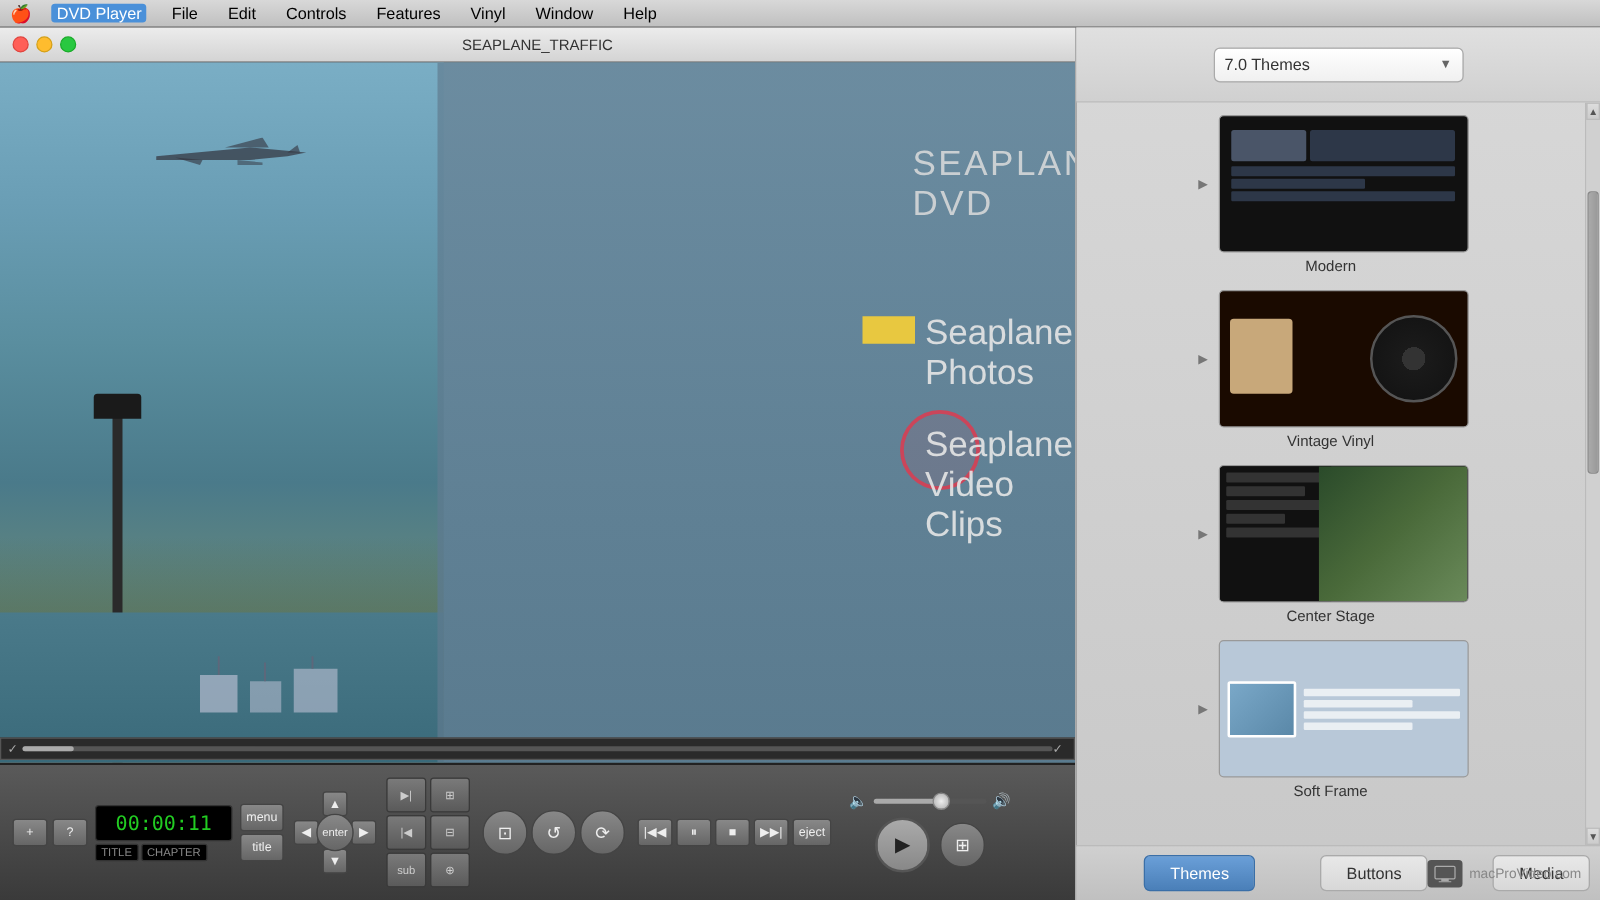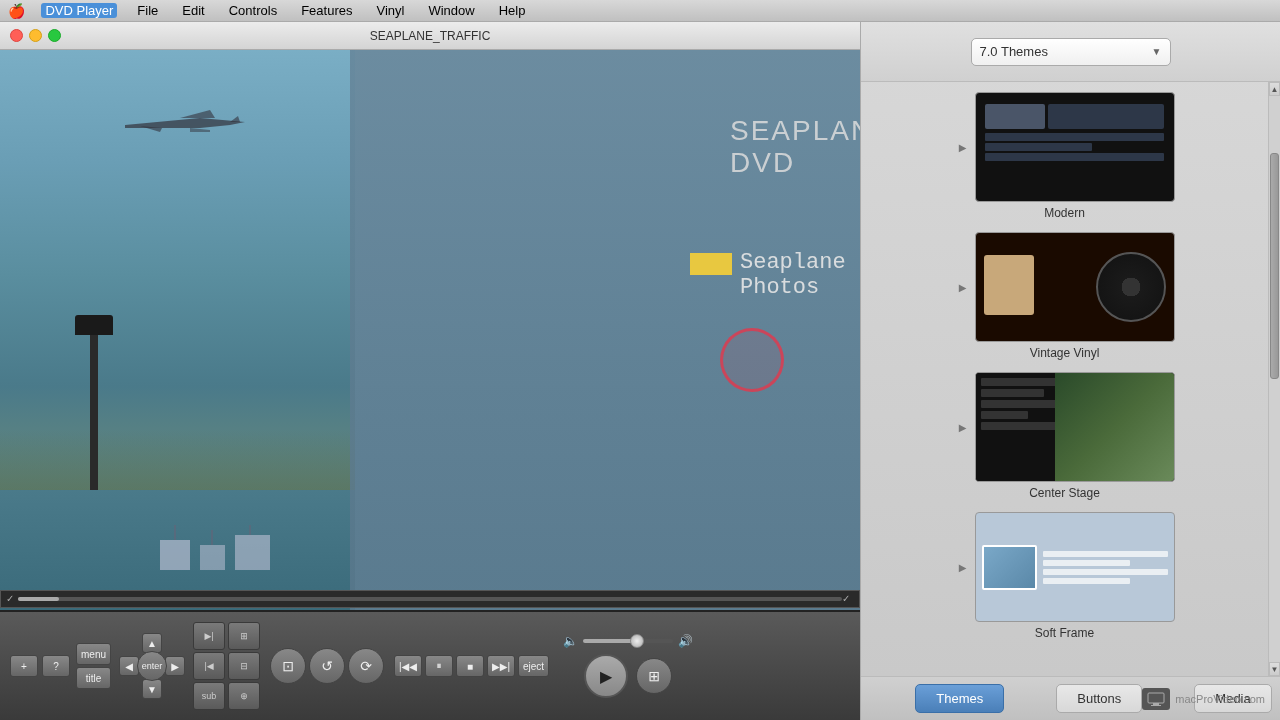--- a/index.html
+++ b/index.html
@@ -164,23 +164,23 @@
       font-weight: 300;
       color: rgba(220,220,220,0.85);
       letter-spacing: 2px;
       font-family: "Helvetica Neue", Helvetica, Arial, sans-serif;
     }
 
     
     .dvd-menu-item {
       position: absolute;
       left: 390px;
-      font-size: 22px;
+      font-size: 28px;
       color: rgba(230,230,230,0.9);
-      font-family: Liberation Mono, monospace;
+      font-family: Liberation Sans, sans-serif;
       font-weight: 300;
     }
 
     #menu-item-photos {
       top: 200px;
     }
 
     #menu-item-videos {
       top: 290px;
     }
@@ -737,40 +737,50 @@
 
       <div id="video-right-panel">
         <span id="dvd-menu-title">SEAPLANE DVD</span>
 
         <div class="yellow-rect"></div>
 
         <div class="dvd-menu-item" id="menu-item-photos">Seaplane Photos</div>
 
         <div class="red-circle"></div>
 
+        <div class="dvd-menu-item" id="menu-item-videos">Seaplane Video Clips</div>
       </div>
     </div>
 
     <div id="scrubber-bar">
       <span class="scrubber-check">✓</span>
       <div class="scrubber-track">
         <div class="scrubber-fill"></div>
       </div>
       <span class="scrubber-check">✓</span>
     </div>
 
     <div id="controls-bar">
 
       <div class="ctrl-group">
         <div style="display:flex;gap:4px;">
           <div class="ctrl-btn">+</div>
           <div class="ctrl-btn">?</div>
         </div>
       </div>
 
+      <div style="display:flex;flex-direction:column;gap:2px;">
+        <div class="time-display">00:00:11</div>
+        <div class="title-chapter">
+          <div style="display:flex;gap:2px;">
+            <div class="tc-label">TITLE</div>
+            <div class="tc-label">CHAPTER</div>
+          </div>
+        </div>
+      </div>
 
       <div style="display:flex;flex-direction:column;gap:2px;">
         <div class="ctrl-btn">menu</div>
         <div class="ctrl-btn">title</div>
       </div>
 
       <div class="dpad">
         <div class="dpad-arrow dpad-up">▲</div>
         <div class="dpad-arrow dpad-down">▼</div>
         <div class="dpad-arrow dpad-left">◀</div>

